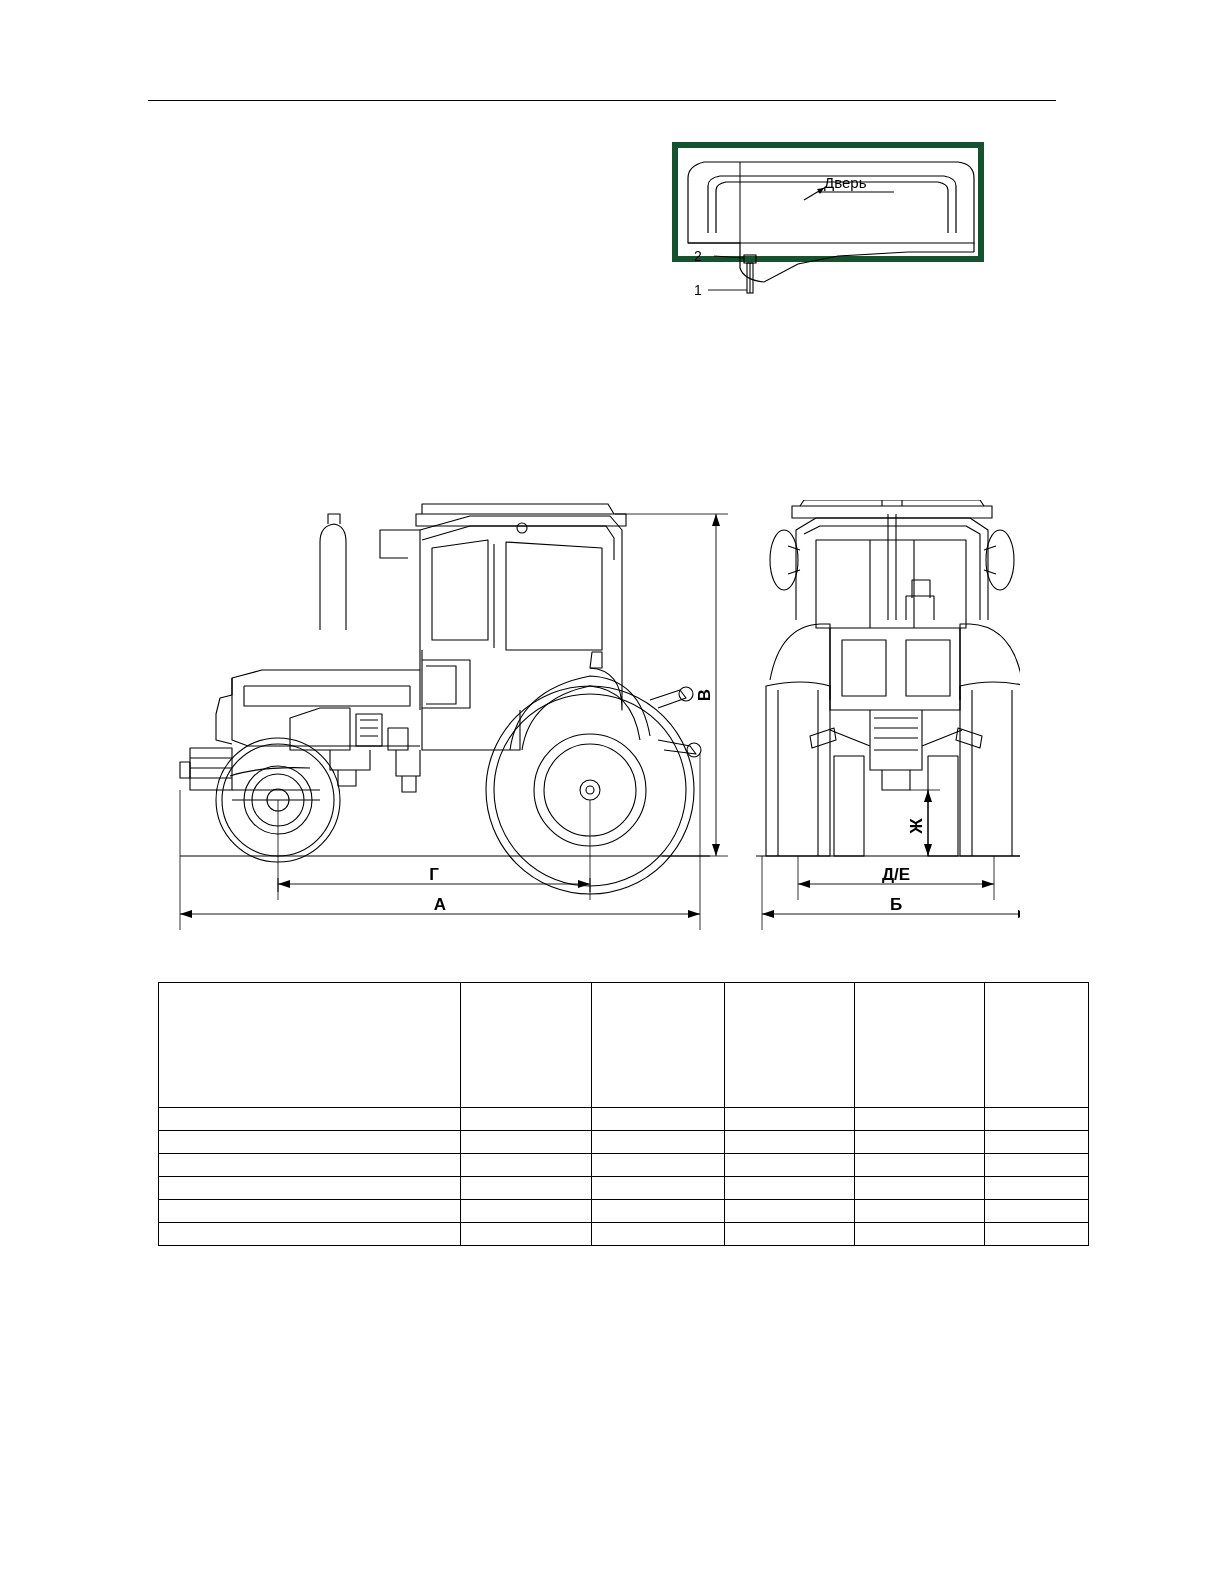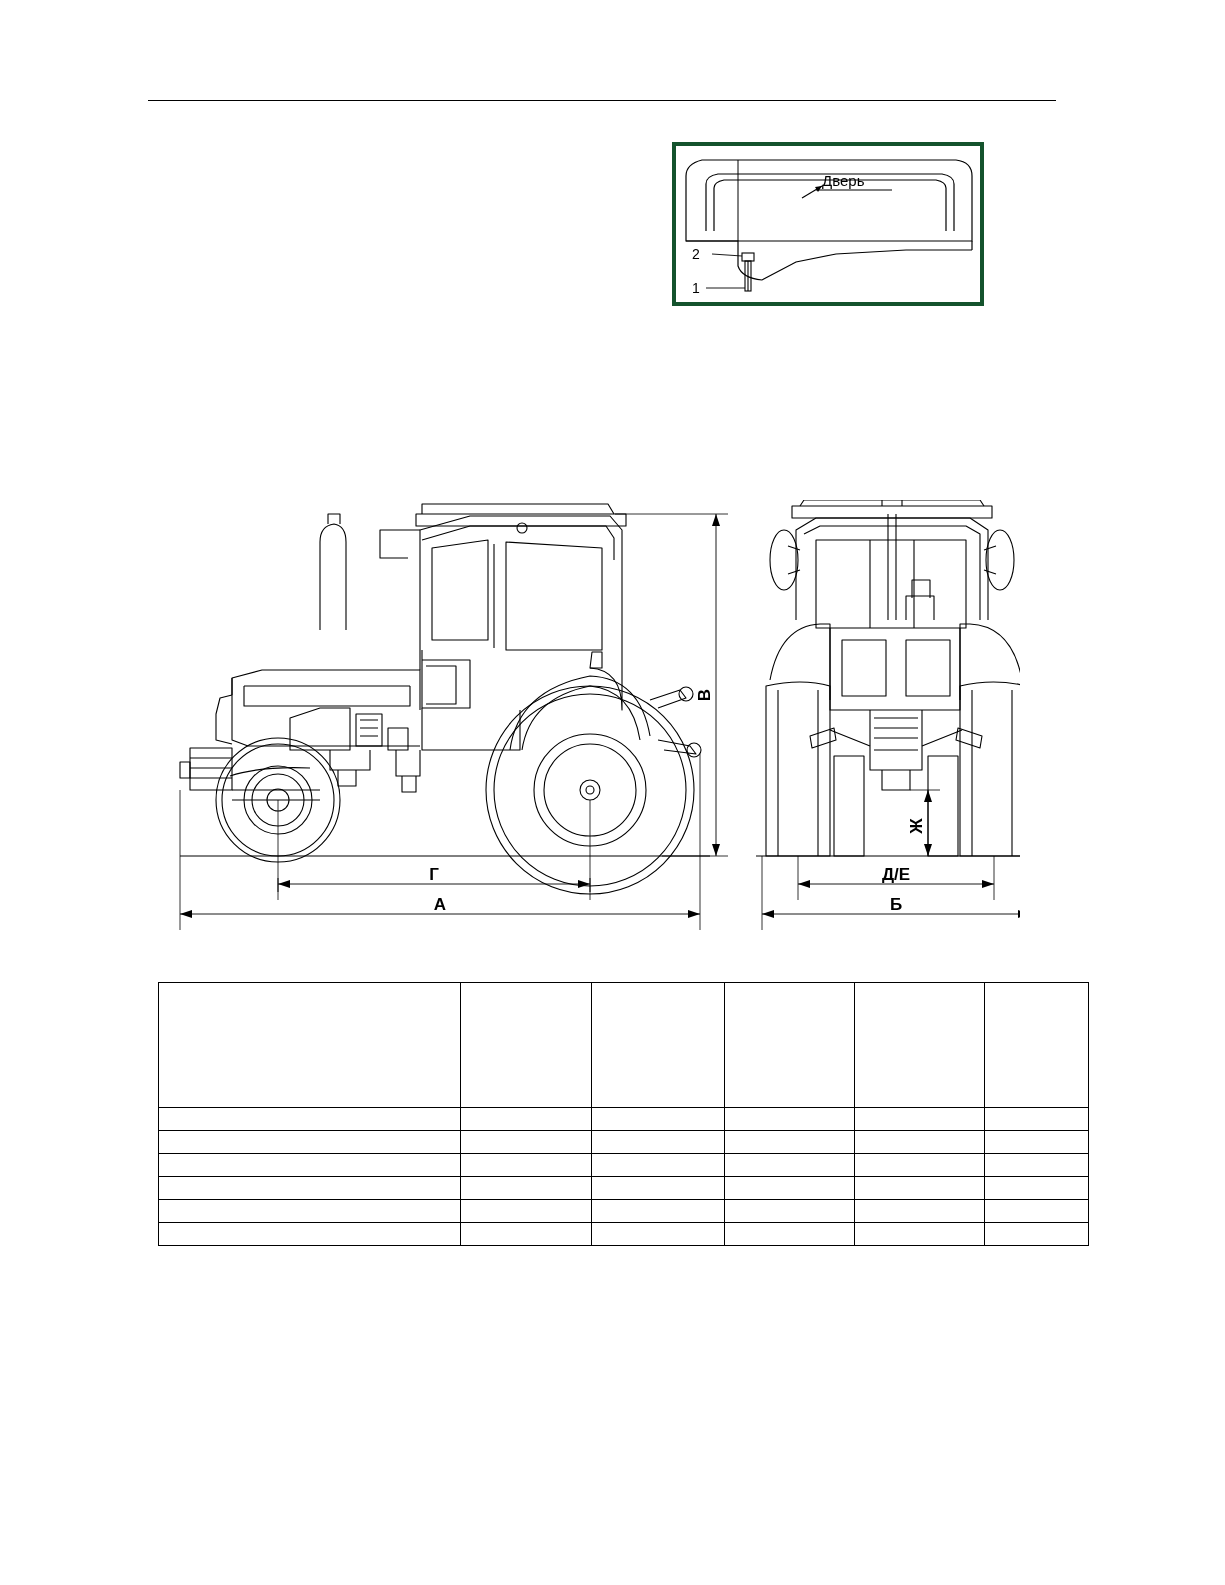--- a/index.html
+++ b/index.html
@@ -25,22 +25,22 @@
     height: 0;
     border-top: 1px solid #000;
   }
 
   
   .detail-fig {
     position: absolute;
     left: 672px;
     top: 142px;
     width: 312px;
-    height: 164px;
-    border: 4px solid #14532d;
+    height: 120px;
+    border: 6px solid #14532d;
     box-sizing: border-box;
     background: #fff;
   }
   .detail-fig svg { display: block; }
 
   
   .tractor-fig {
     position: absolute;
     left: 170px;
     top: 500px;

